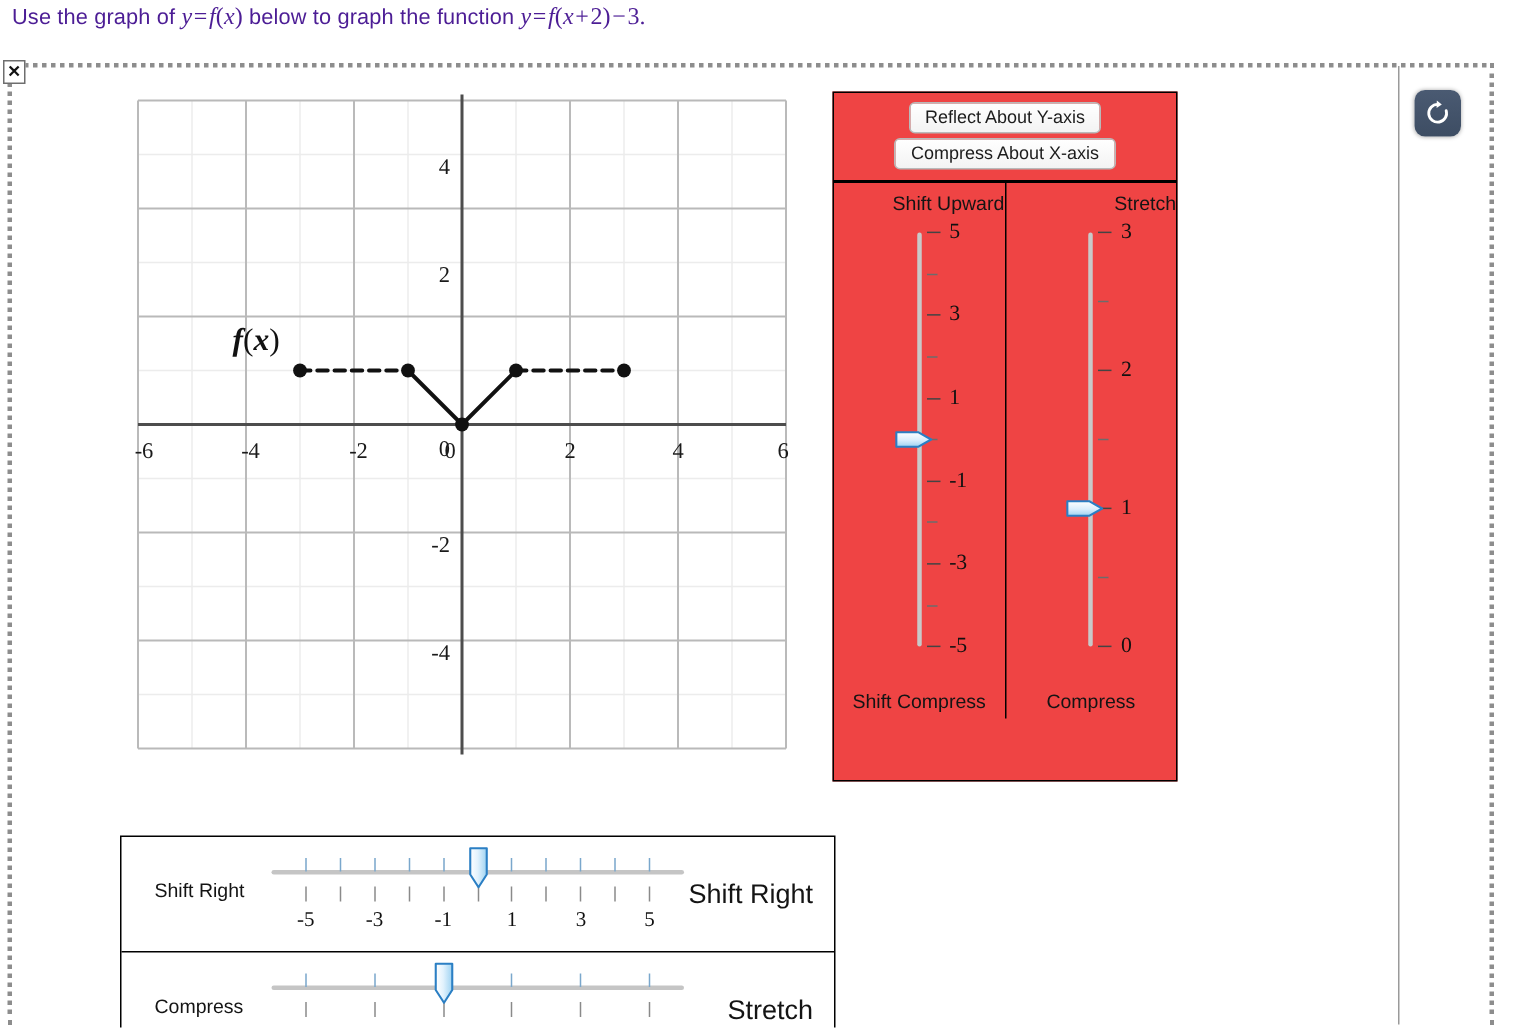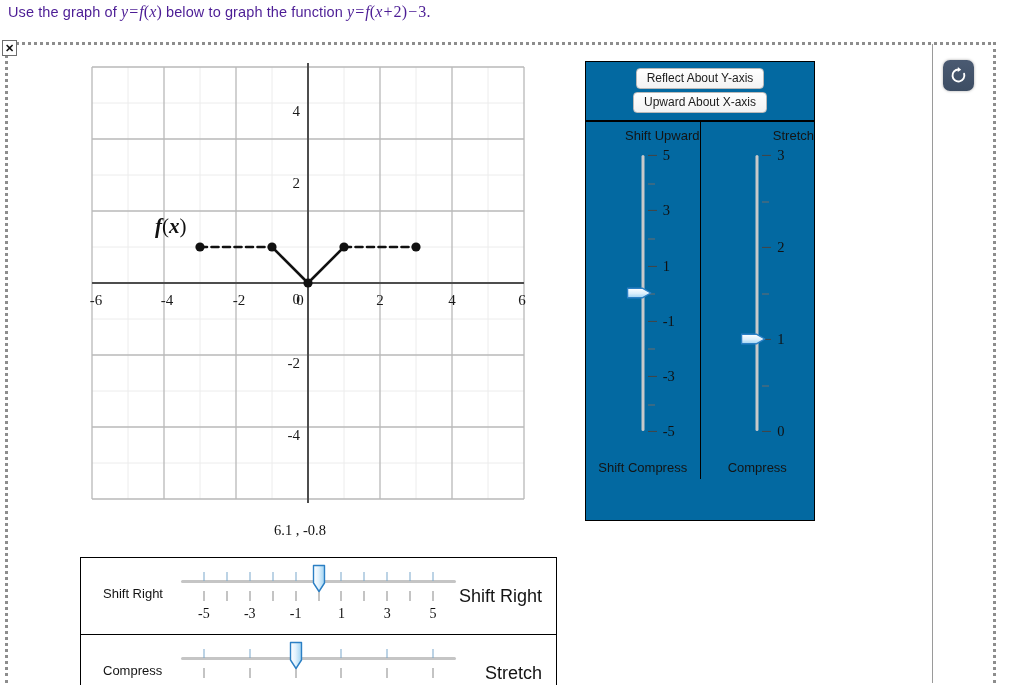--- a/index.html
+++ b/index.html
@@ -60,22 +60,22 @@
   .graph-svg { display:block; }
   .coord-readout {
     position: absolute; left: 0px; top: 467px; width: 480px;
     text-align: center;
     font-family: "Liberation Serif", serif;
     font-size: 14.5px; color: #111;
   }
 
   
   .panel {
-    position: absolute; left: 585px; top: 61px; width: 230px; height: 460px;
-    border: 1px solid #000; background: #0369a1;
+    position: absolute; left: 555px; top: 61px; width: 230px; height: 460px;
+    border: 1px solid #000; background: #ef4444;
   }
   .panel-top {
     border-bottom: 2px solid #000;
     padding: 6px 0 7px 0;
     display: flex; flex-direction: column; align-items: center; gap: 3px;
   }
   .btn {
     font-family: "Liberation Sans", sans-serif;
     font-size: 12px; color: #1c1c1c;
     background: linear-gradient(180deg,#ffffff 0%,#f3f3f3 100%);
@@ -238,28 +238,27 @@
         <path d="M284,192 L356,192" stroke-dasharray="7 4.5"></path>
       </g>
       <g fill="#111">
         <circle cx="140" cy="192" r="4.6"></circle>
         <circle cx="212" cy="192" r="4.6"></circle>
         <circle cx="248" cy="228" r="4.6"></circle>
         <circle cx="284" cy="192" r="4.6"></circle>
         <circle cx="356" cy="192" r="4.6"></circle>
       </g>
     </svg>
-    <div class="coord-readout">6.1 , -0.8</div>
   </div>
 
   <div class="panel">
 
     <div class="panel-top">
       <button class="btn">Reflect About Y-axis</button>
-      <button class="btn">Upward About X-axis</button>
+      <button class="btn">Compress About X-axis</button>
     </div>
 
     <div class="panel-mid">
       <div class="vcol left">
         <div class="vcol-title">Shift Upward</div>
         <div class="vslider" id="vslider-shift">
           <div class="vtrack"></div>
         <div class="vtick" style="top: 8px;"><span class="dash"></span><span class="lbl">5</span></div>
             <div class="vtick" style="top: 35.6px;"><span class="dash minor"></span></div>
             <div class="vtick" style="top: 63.2px;"><span class="dash"></span><span class="lbl">3</span></div>

